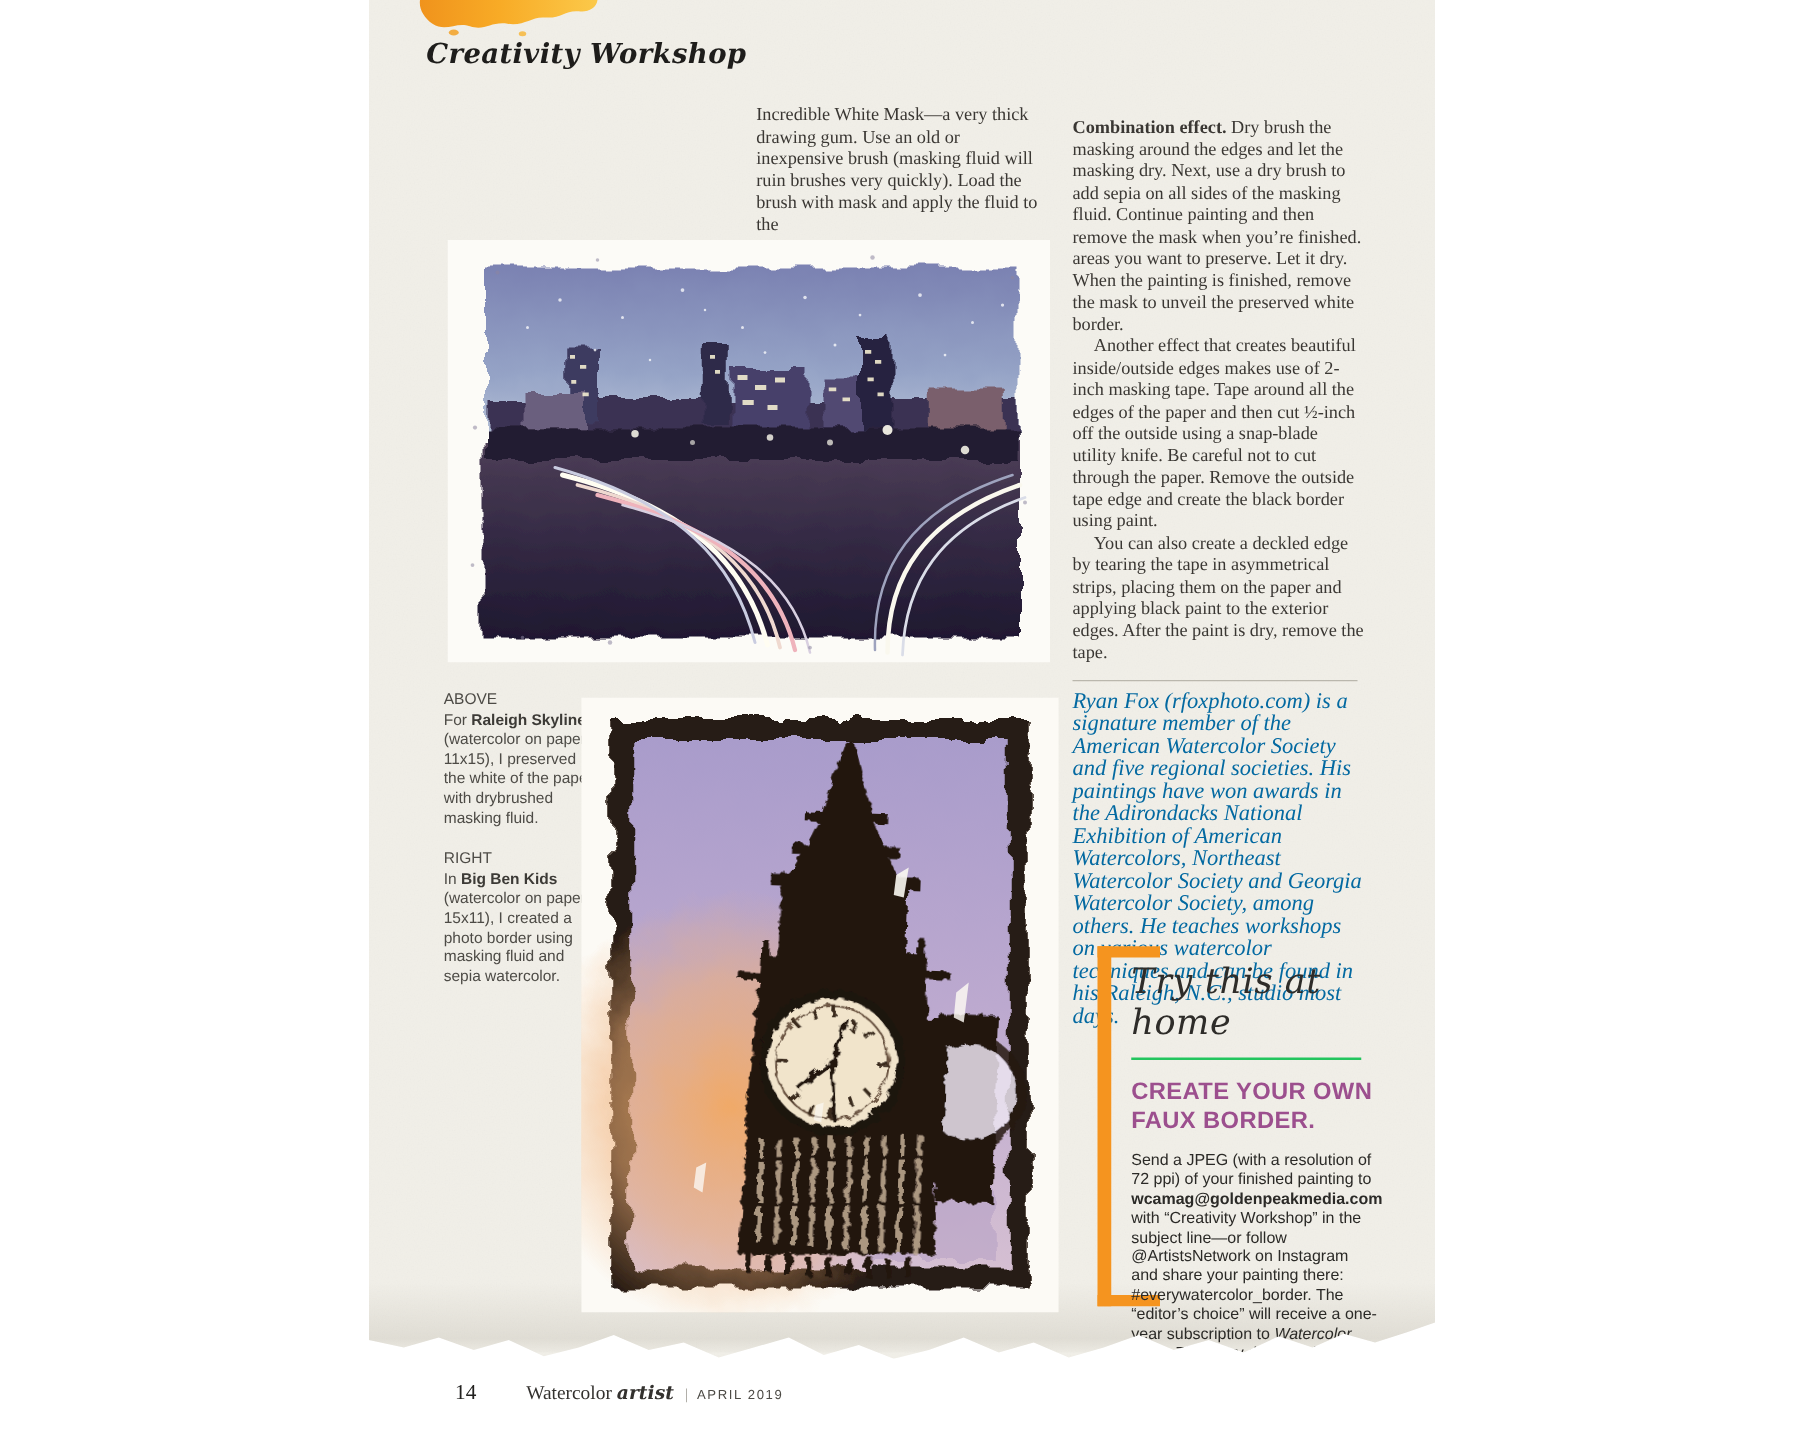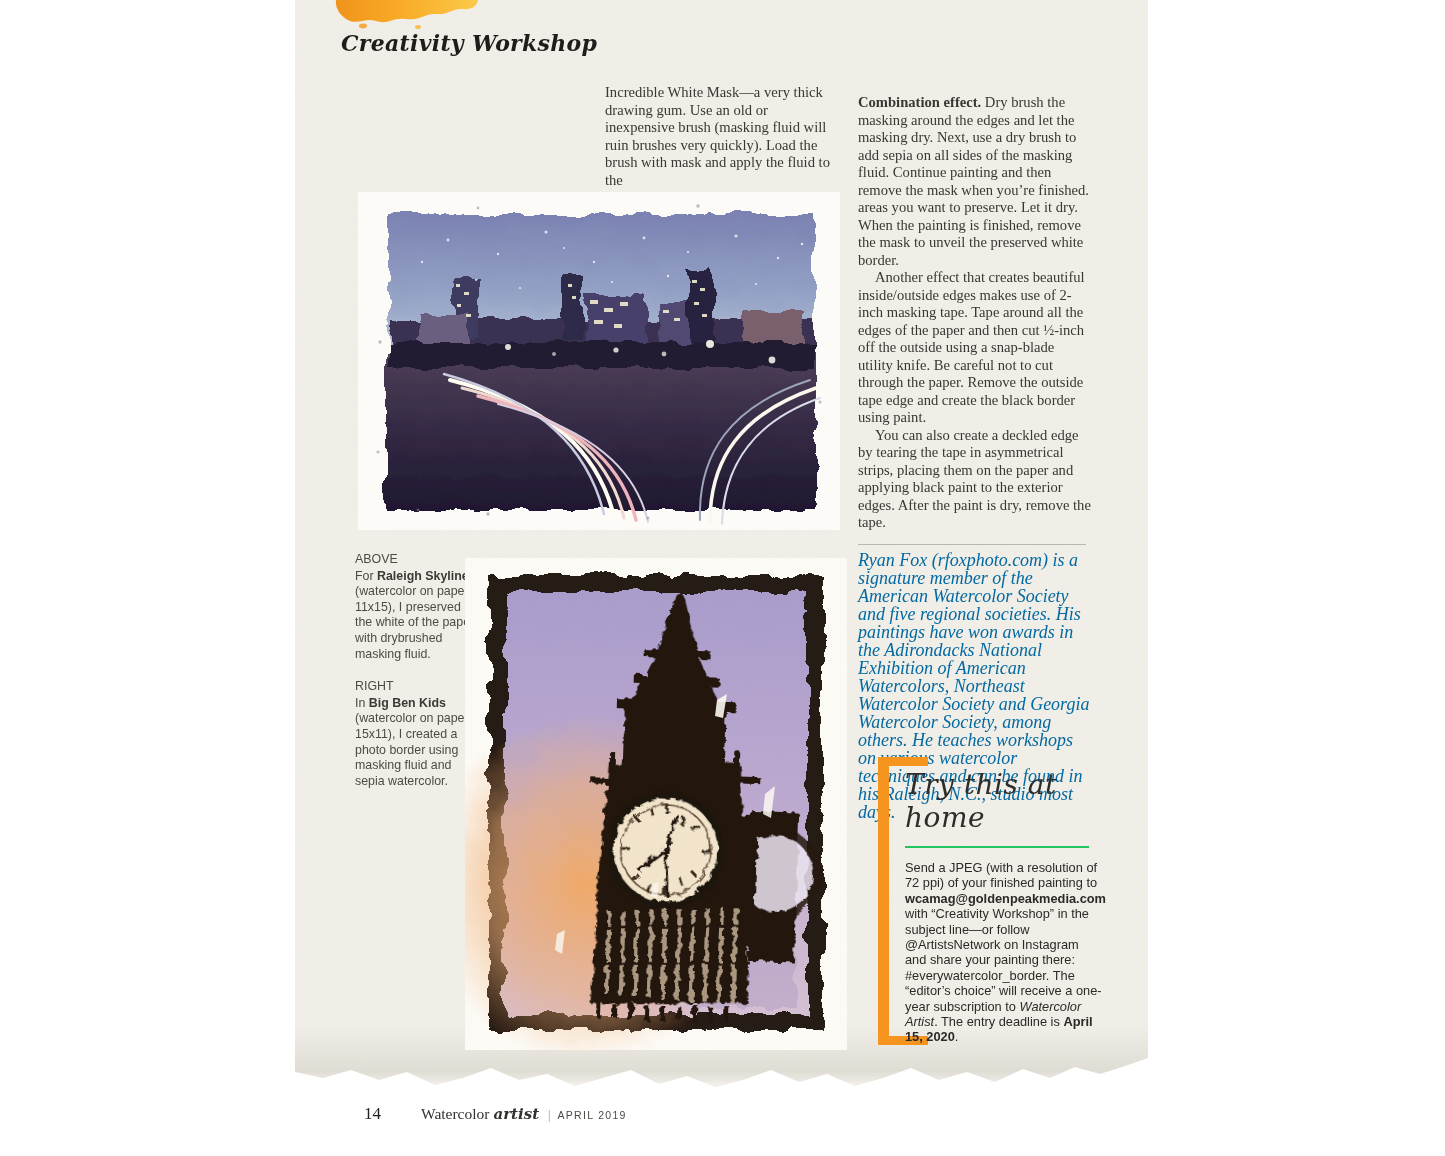--- a/index.html
+++ b/index.html
@@ -347,20 +347,21 @@
         <polygon points="252,142 262,136 258,160 250,158" opacity="0.9"></polygon>
         <polygon points="300,236 310,228 306,260 298,256" opacity="0.85"></polygon>
         <polygon points="92,376 100,372 97,396 90,392" opacity="0.8"></polygon>
         <polygon points="188,326 194,324 192,340 186,338" opacity="0.7"></polygon>
       </g>
     </svg>
 
     <div class="bracket"></div>
     <div class="try-content">
       <span class="script-title">Try this at home</span>
+      <div class="try-heading">CREATE YOUR OWN FAUX BORDER.</div>
       <p class="try-body"><span>Send a JPEG (with a resolution of 72 ppi) of your finished painting to </span><span class="b">wcamag@goldenpeakmedia.com</span><span> with “Creativity Workshop” in the subject line—or follow @ArtistsNetwork on Instagram and share your painting there: #everywatercolor_border. The “editor’s choice” will receive a one-year subscription to </span><span class="i">Watercolor Artist</span><span>. The entry deadline is </span><span class="b">April 15, 2020</span><span>.</span></p>
     </div>
   </div>
 
   <div class="footer">
     <span class="folio">14</span>
     <span class="mag-name">Watercolor</span>
     <span class="mag-artist">artist</span>
     <span class="footer-sep">|</span>
     <span class="footer-issue">APRIL 2019</span>

